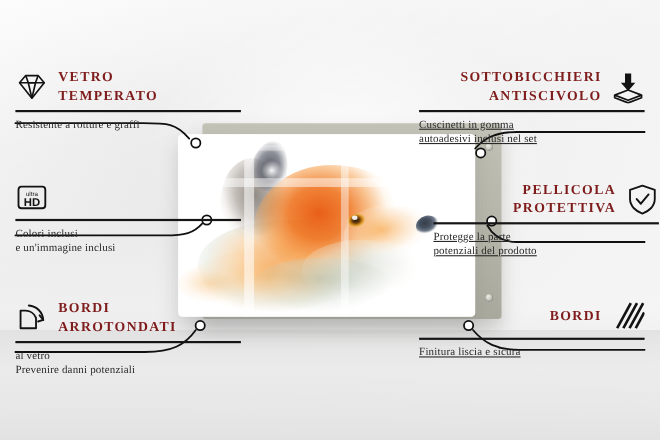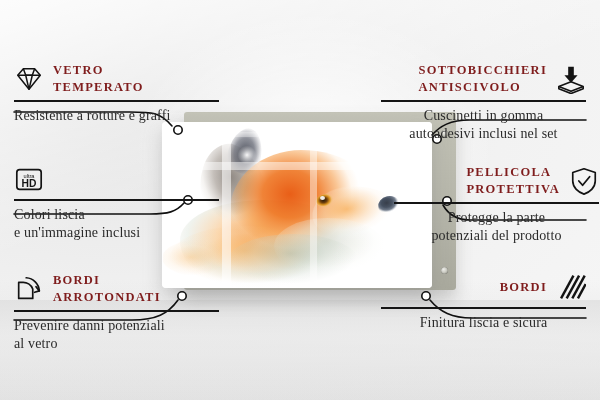--- a/index.html
+++ b/index.html
@@ -161,30 +161,30 @@
   
   .feature{ position:absolute; width:205px; }
   .feature .head{ display:flex; align-items:center; gap:9px; }
   .feature.right .head{ flex-direction:row-reverse; }
   .feature .ico{ flex:0 0 auto; width:30px; height:30px; display:block; }
   .feature .title{
     font-family:"Liberation Serif", serif;
     font-size:12.5px; font-weight:700; letter-spacing:1.25px;
     line-height:1.32; color:#7f1d1d; text-transform:uppercase;
   }
-  .feature.right .title{ }
+  .feature.right .title{ text-align:right; }
   .feature .rule{
     height:1.5px; background:#151515; margin-top:5px; width:100%;
   }
   .feature .sub{
     font-family:"Liberation Serif", serif;
-    font-size:14px; line-height:1.35; color:#2a2a2a; margin-top:5px;
+    font-size:10px; line-height:1.35; color:#2a2a2a; margin-top:5px;
     letter-spacing:.15px;
   }
-  .feature.right .sub{ text-align:center; }
+  .feature.right .sub{ text-align:left;text-decoration:underline; }
 
   .f-l1{ left:14px;  top:62px;  }
   .f-l2{ left:14px;  top:164px; }
   .f-l3{ left:14px;  top:272px; }
   .f-r1{ left:381px; top:62px;  }
   .f-r2{ left:394px; top:164px; }
   .f-r3{ left:381px; top:272px; }
 </style>
 </head>
 <body>
@@ -278,41 +278,41 @@
   <div class="feature left f-l2">
     <div class="head">
       <svg class="ico" viewBox="0 0 32 32">
         <rect x="3" y="6" width="26" height="21" rx="3" fill="none" stroke="#131313" stroke-width="1.8"></rect>
         <text x="16" y="15" text-anchor="middle" font-family="Liberation Sans, sans-serif" font-size="6" fill="#131313">ultra</text>
         <text x="16" y="24.5" text-anchor="middle" font-family="Liberation Sans, sans-serif" font-size="11" font-weight="bold" fill="#131313">HD</text>
       </svg>
     </div>
     <div class="rule"></div>
     <div class="sub">
-      <div>Colori liscia</div>
+      <div>Colori inclusi</div>
       <div>e un'immagine inclusi</div>
     </div>
   </div>
 
   <div class="feature left f-l3">
     <div class="head">
       <svg class="ico" viewBox="0 0 32 32">
         <path d="M5,9 L5,26 L20,26 L20,16 A11,11 0 0 0 9,9 Z" fill="none" stroke="#131313" stroke-width="1.8" stroke-linejoin="round"></path>
         <path d="M13,4 A15,15 0 0 1 27,18" fill="none" stroke="#131313" stroke-width="1.8" stroke-linecap="round"></path>
         <path d="M27,18 L23.5,13.5 M27,18 L22,19.5" fill="none" stroke="#131313" stroke-width="1.8" stroke-linecap="round"></path>
       </svg>
       <div class="title">
         <div>BORDI</div>
         <div>ARROTONDATI</div>
       </div>
     </div>
     <div class="rule"></div>
     <div class="sub">
+      <div>al vetro</div>
       <div>Prevenire danni potenziali</div>
-      <div>al vetro</div>
     </div>
   </div>
 
   <div class="feature right f-r1">
     <div class="head">
       <svg class="ico" viewBox="0 0 32 32">
         <path d="M13,3 L19,3 L19,12 L23,12 L16,20 L9,12 L13,12 Z" fill="#131313"></path>
         <path d="M16,19 L29,24 L16,29 L3,24 Z" fill="none" stroke="#131313" stroke-width="1.7" stroke-linejoin="round"></path>
         <path d="M3,24 L3,26.5 L16,31.5 L29,26.5 L29,24" fill="none" stroke="#131313" stroke-width="1.7" stroke-linejoin="round"></path>
       </svg>

